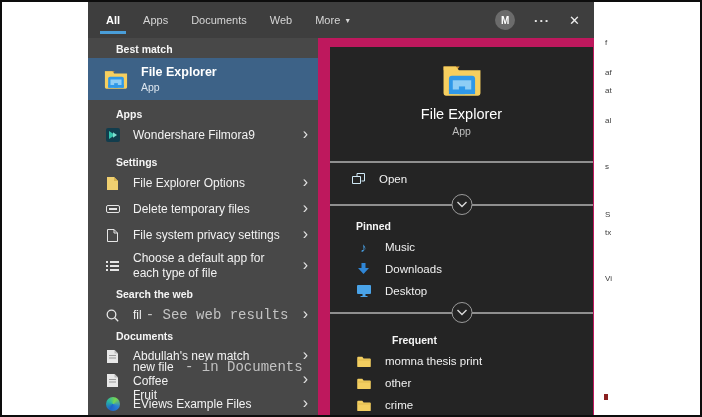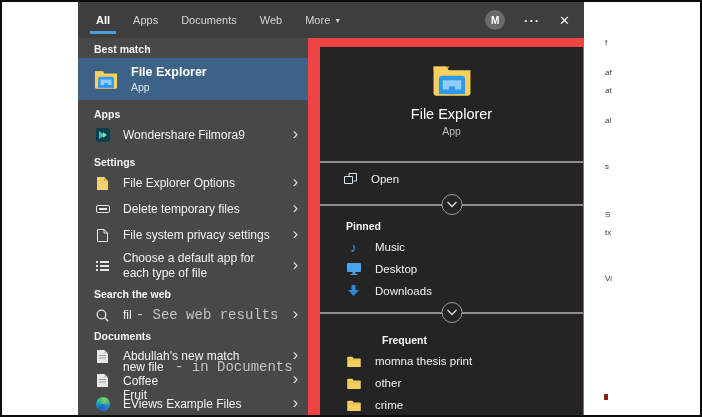--- a/index.html
+++ b/index.html
@@ -7,41 +7,41 @@
   .frame {
     position:relative; width:702px; height:417px; background:#ffffff;
     border:2px solid #0d0d0d; overflow:hidden;
     font-family:"Liberation Sans", sans-serif;
   }
   
   .bg-fragment { position:absolute; left:603px; font-size:8px; color:#3c3c3c; z-index:1; }
   .bg-reddot { position:absolute; left:602px; top:392px; width:4px; height:6px; background:#8b2020; z-index:1; }
 
   
-  .panel { position:absolute; left:76px; top:0; width:506px; height:413px; background:#ef4444; z-index:2; }
+  .panel { position:absolute; left:86px; top:0; width:506px; height:413px; background:#be185d; z-index:2; }
 
   
   .topbar { position:absolute; left:0; top:0; width:100%; height:36px; background:#3e3e3e;
             display:flex; align-items:stretch; padding:0 14px 0 18px; }
   .tabs { display:flex; gap:23px; }
   .tab { position:relative; display:flex; align-items:center; gap:4px; font-size:11px;
          color:#d6d6d6; cursor:default; }
   .tab.selected { color:#ffffff; font-weight:bold; }
   .tab.selected::after { content:""; position:absolute; left:50%; transform:translateX(-50%);
          bottom:4px; width:26px; height:3px; background:#4a9ed9; }
   .tab .caret { font-size:7px; color:#d6d6d6; }
   .topbar-right { margin-left:auto; display:flex; align-items:center; gap:19px; }
   .avatar { width:20px; height:20px; border-radius:50%; background:#6b6b6b; color:#fff;
             font-size:10px; font-weight:bold; display:flex; align-items:center; justify-content:center; }
   .ellipsis { color:#e8e8e8; font-size:13px; font-weight:bold; letter-spacing:1px; }
   .close { color:#efefef; font-size:13px; }
 
   
   .results { position:absolute; left:0; top:36px; width:230px; height:377px; background:#484848; overflow:hidden; }
-  .sec-header { padding:5px 16px 2px; font-size:10.5px; font-weight:bold; color:#f5f5f5; }
+  .sec-header { padding:5px 28px 2px; font-size:10.5px; font-weight:bold; color:#f5f5f5; }
   .sec-header.h22 { height:22px; padding-top:8px; }
   .sec-header.h20 { height:20px; }
   .sec-header.h18 { height:18px; padding-top:4px; }
   .sec-header.h16 { height:16px; padding-top:2px; }
   .row { display:flex; align-items:center; height:26px; padding:0 10px 0 16px; }
   .row.h24 { height:24px; }
   .row.h36 { height:36px; }
   .row .ic { width:17px; display:flex; justify-content:center; flex:0 0 17px; }
   .row .lbl { margin-left:12px; font-size:12px; color:#f2f2f2; line-height:1.25; }
   .row .suffix { font-size:14px; color:#c3c3c3; margin-left:4px; white-space:nowrap;font-family:Liberation Mono, monospace; }
@@ -52,21 +52,21 @@
   .bm-sub { font-size:10.5px; color:#dce5ee; margin-top:2px; }
   .lbl-flex { display:flex; align-items:baseline; flex-wrap:nowrap; margin-left:12px; }
   .lbl-flex .main { font-size:12px; color:#f2f2f2; }
 
   
   .preview { position:absolute; left:242px; top:45px; width:263px; height:368px; background:#242424; overflow:hidden; }
   .hero { height:114px; text-align:center; padding-top:16px; }
   .hero-title { font-size:14.5px; color:#ffffff; margin-top:10px; }
   .hero-sub { font-size:10.5px; color:#bdbdbd; margin-top:3px; }
   .divider { height:2px; background:#8f8f8f; }
-  .open-row { height:31px; display:flex; align-items:center; padding-left:8px; gap:14px;margin-left:16px; }
+  .open-row { height:31px; display:flex; align-items:center; padding-left:22px; gap:14px; }
   .open-row .olbl { font-size:11.5px; color:#f2f2f2; }
   .chev-divider { position:relative; height:22px; }
   .chev-divider .line { position:absolute; left:0; right:0; top:10px; height:1.5px; background:#8f8f8f; }
   .chev-divider .circle { position:absolute; left:50%; top:0; transform:translateX(-50%);
       width:21px; height:21px; border-radius:50%; border:1.5px solid #9a9a9a; background:#242424;
       display:flex; align-items:center; justify-content:center; }
   .p-header { height:16px; padding-left:26px; font-size:10.5px; font-weight:bold; color:#f5f5f5; margin-top:4px; }
   .p-header.mt6 { margin-top:10px;margin-left:36px; }
   .p-row { height:22px; display:flex; align-items:center; padding-left:26px; gap:14px; }
   .p-row .plbl { font-size:11.5px; color:#f0f0f0; }
@@ -298,36 +298,36 @@
       </div>
 
       <div class="p-header">Pinned</div>
 
       <div class="p-row">
         <span class="p-ic music-glyph">♪</span>
         <span class="plbl">Music</span>
       </div>
       <div class="p-row">
         <span class="p-ic">
+          <svg width="11" height="12" viewBox="0 0 11 12">
+            <rect x="3.5" y="0" width="4" height="5.5" fill="#2f86d6"></rect>
+            <path d="M0 5h11L5.5 11z" fill="#2f86d6"></path>
+          </svg>
+        </span>
+        <span class="plbl">Downloads</span>
+      </div>
+      <div class="p-row">
+        <span class="p-ic">
           <svg width="14" height="12" viewBox="0 0 14 12">
             <rect x="0" y="0" width="14" height="9" rx="1" fill="#4aa3e8"></rect>
             <rect x="5.5" y="9" width="3" height="2" fill="#4aa3e8"></rect>
             <rect x="3.5" y="11" width="7" height="1" fill="#4aa3e8"></rect>
           </svg>
         </span>
         <span class="plbl">Desktop</span>
-      </div>
-      <div class="p-row">
-        <span class="p-ic">
-          <svg width="11" height="12" viewBox="0 0 11 12">
-            <rect x="3.5" y="0" width="4" height="5.5" fill="#2f86d6"></rect>
-            <path d="M0 5h11L5.5 11z" fill="#2f86d6"></path>
-          </svg>
-        </span>
-        <span class="plbl">Downloads</span>
       </div>
 
       <div class="chev-divider">
         <div class="line"></div>
         <div class="circle">
           <svg width="11" height="7" viewBox="0 0 11 7">
               <polyline points="1,1 5.5,5.5 10,1" fill="none" stroke="#d8d8d8" stroke-width="1.4"></polyline>
             </svg>
         </div>
       </div>

